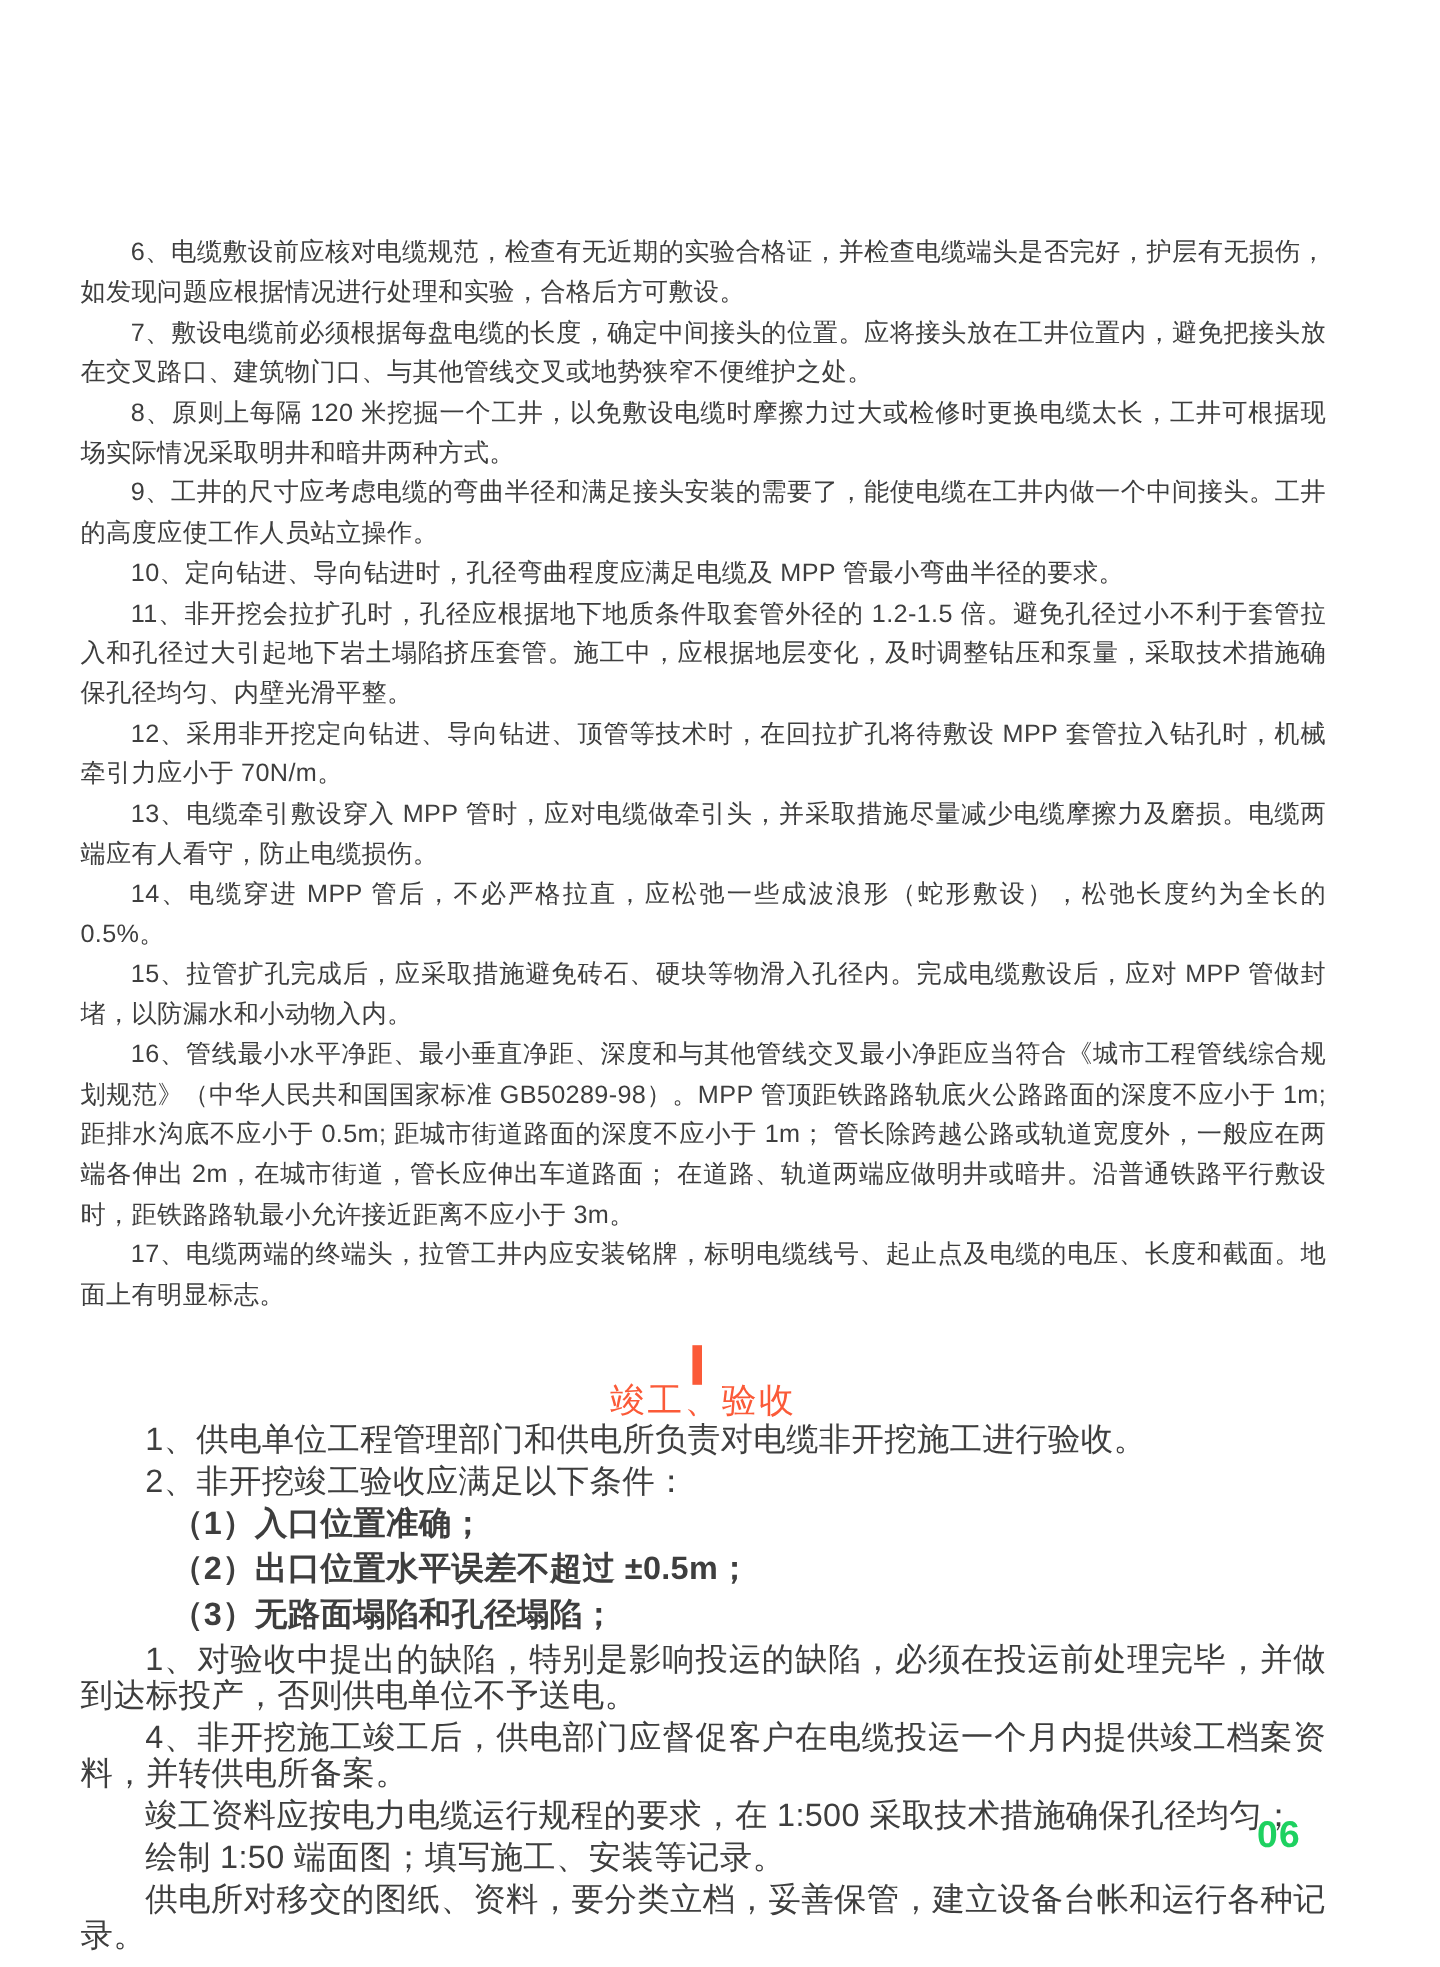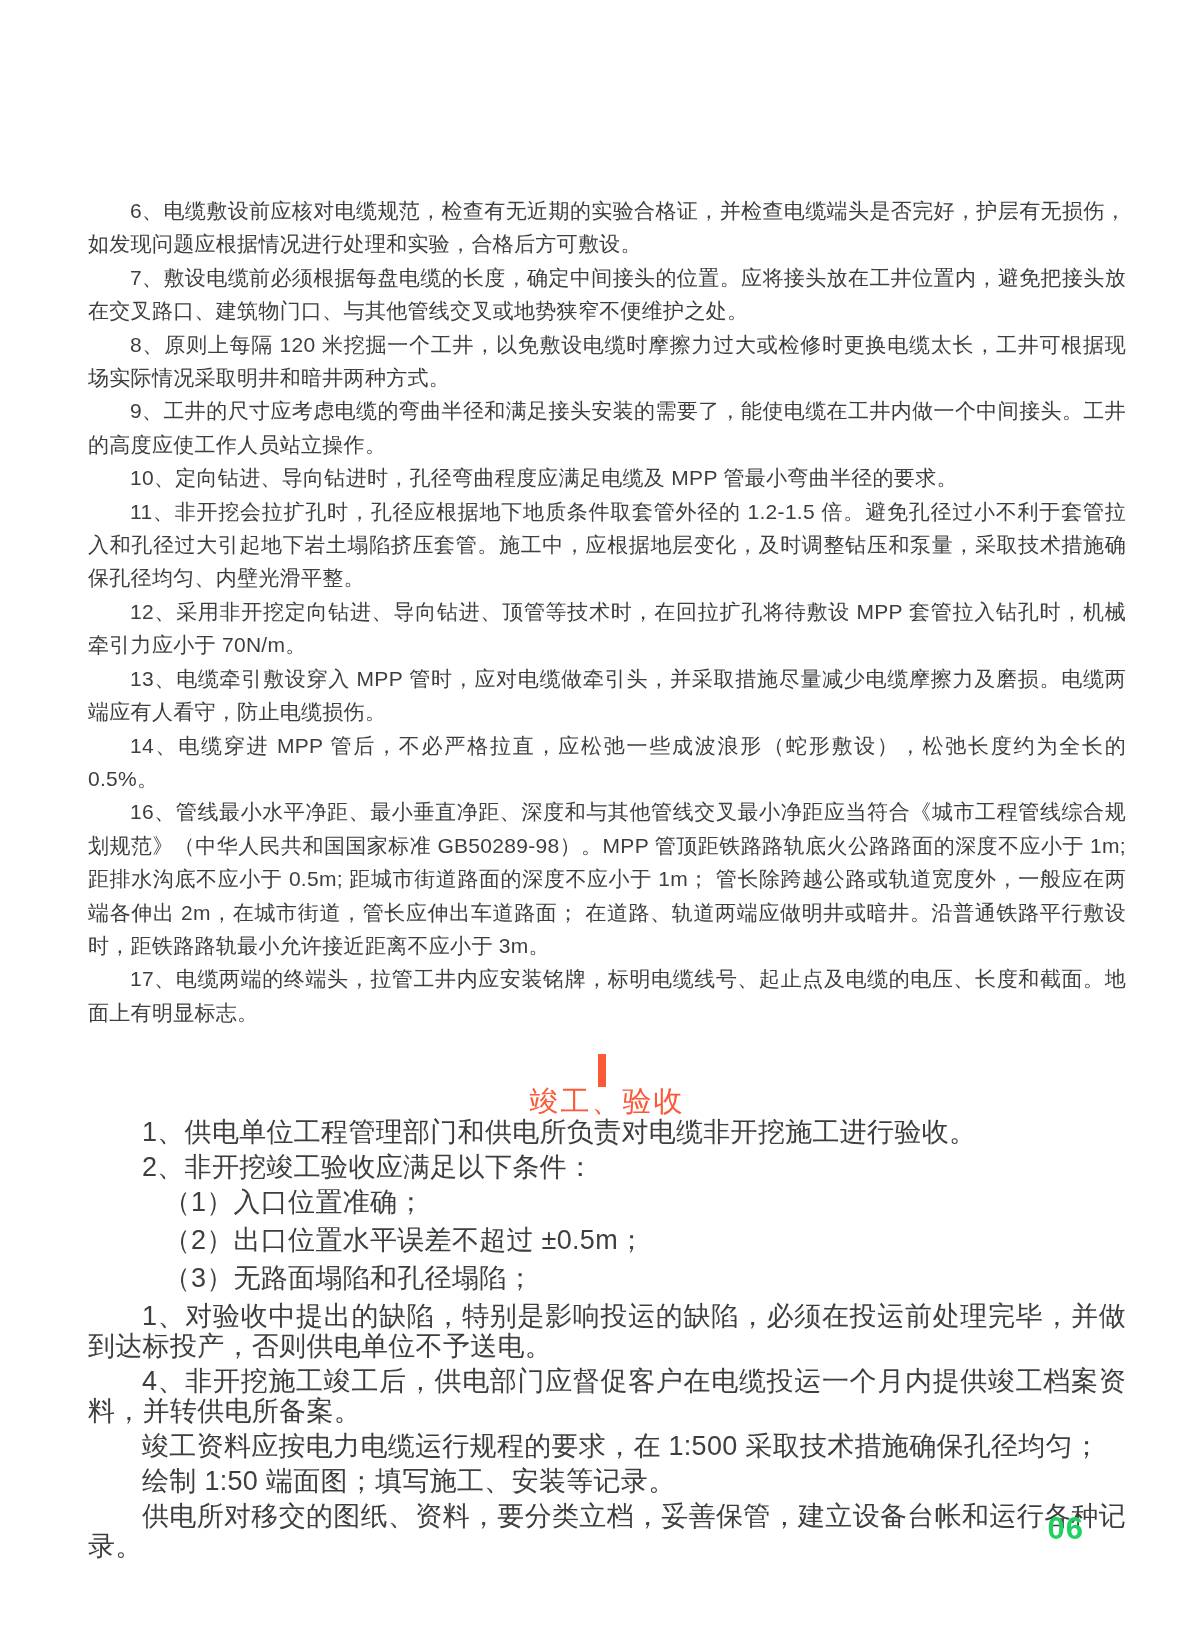--- a/index.html
+++ b/index.html
@@ -11,21 +11,21 @@
   body{
     width:1200px;height:1639px;
     background:#ffffff;
     position:relative;
     font-family:"Liberation Sans","DejaVu Sans",sans-serif;
     color:var(--ink);
     overflow:hidden;
   }
   .content{
     position:absolute;
-    left:88px;top:194px;
+    left:67px;top:194px;
     width:1038px;
   }
   .paras .para{
     font-size:21px;
     line-height:33.4px;
     text-align:justify;
     text-indent:2em;
     margin:0;
     letter-spacing:0.3px;
   }
@@ -65,20 +65,21 @@
   }
   .items .item{
     line-height:30px;
     text-indent:2em;
     text-align:justify;
     margin:0 0 5px 0;
   }
   .items .item.lvl2{
     text-indent:2.8em;
     margin-bottom:8px;
+    font-weight:bold;
   }
   .page-num{
     position:absolute;
     right:116px;
     top:1511px;
     font-size:31px;
     font-weight:bold;
     color:var(--green);
     letter-spacing:1px;
   }
@@ -91,20 +92,21 @@
   <div class="paras">
       <div class="para">6、电缆敷设前应核对电缆规范，检查有无近期的实验合格证，并检查电缆端头是否完好，护层有无损伤，如发现问题应根据情况进行处理和实验，合格后方可敷设。</div>
       <div class="para">7、敷设电缆前必须根据每盘电缆的长度，确定中间接头的位置。应将接头放在工井位置内，避免把接头放在交叉路口、建筑物门口、与其他管线交叉或地势狭窄不便维护之处。</div>
       <div class="para">8、原则上每隔 120 米挖掘一个工井，以免敷设电缆时摩擦力过大或检修时更换电缆太长，工井可根据现场实际情况采取明井和暗井两种方式。</div>
       <div class="para">9、工井的尺寸应考虑电缆的弯曲半径和满足接头安装的需要了，能使电缆在工井内做一个中间接头。工井的高度应使工作人员站立操作。</div>
       <div class="para">10、定向钻进、导向钻进时，孔径弯曲程度应满足电缆及 MPP 管最小弯曲半径的要求。</div>
       <div class="para">11、非开挖会拉扩孔时，孔径应根据地下地质条件取套管外径的 1.2-1.5 倍。避免孔径过小不利于套管拉入和孔径过大引起地下岩土塌陷挤压套管。施工中，应根据地层变化，及时调整钻压和泵量，采取技术措施确保孔径均匀、内壁光滑平整。</div>
       <div class="para">12、采用非开挖定向钻进、导向钻进、顶管等技术时，在回拉扩孔将待敷设 MPP 套管拉入钻孔时，机械牵引力应小于 70N/m。</div>
       <div class="para">13、电缆牵引敷设穿入 MPP 管时，应对电缆做牵引头，并采取措施尽量减少电缆摩擦力及磨损。电缆两端应有人看守，防止电缆损伤。</div>
       <div class="para">14、电缆穿进 MPP 管后，不必严格拉直，应松弛一些成波浪形（蛇形敷设），松弛长度约为全长的 0.5%。</div>
+      <div class="para">15、拉管扩孔完成后，应采取措施避免砖石、硬块等物滑入孔径内。完成电缆敷设后，应对 MPP 管做封堵，以防漏水和小动物入内。</div>
       <div class="para">16、管线最小水平净距、最小垂直净距、深度和与其他管线交叉最小净距应当符合《城市工程管线综合规划规范》（中华人民共和国国家标准 GB50289-98）。MPP 管顶距铁路路轨底火公路路面的深度不应小于 1m; 距排水沟底不应小于 0.5m; 距城市街道路面的深度不应小于 1m； 管长除跨越公路或轨道宽度外，一般应在两端各伸出 2m，在城市街道，管长应伸出车道路面； 在道路、轨道两端应做明井或暗井。沿普通铁路平行敷设时，距铁路路轨最小允许接近距离不应小于 3m。</div>
       <div class="para">17、电缆两端的终端头，拉管工井内应安装铭牌，标明电缆线号、起止点及电缆的电压、长度和截面。地面上有明显标志。</div>
     </div>
 
   <div class="sec-header">
     <span class="sec-bar"></span>
     <h2 class="sec-title">竣工、验收</h2>
     <span class="sec-line"></span>
   </div>
 

